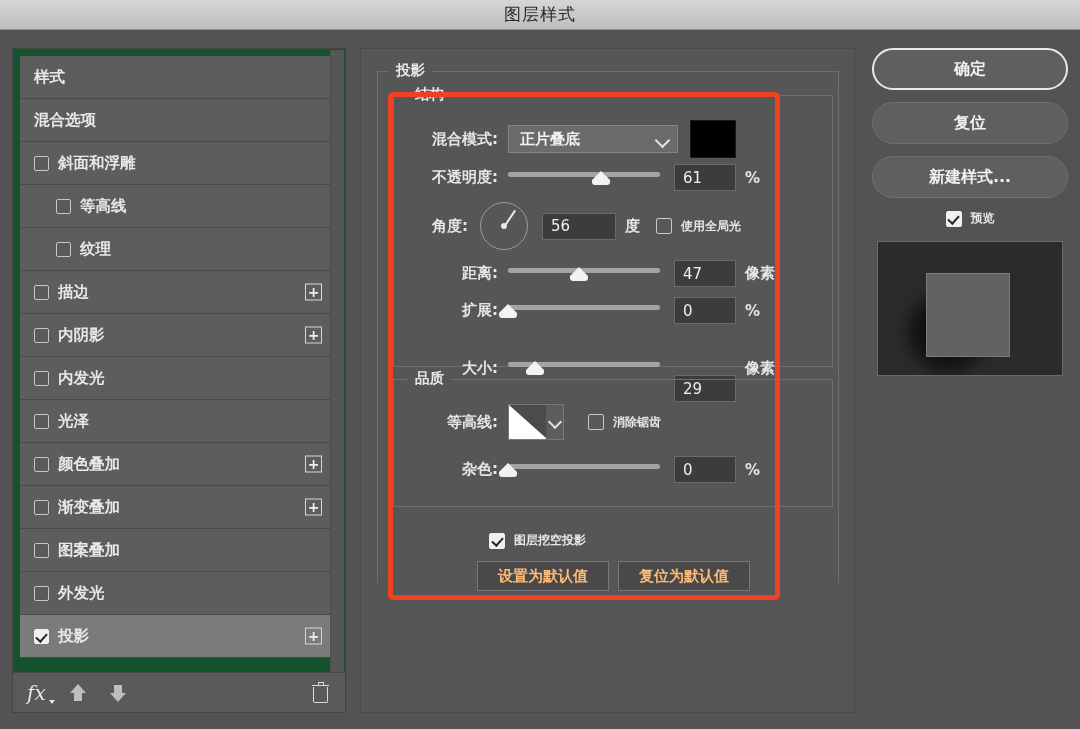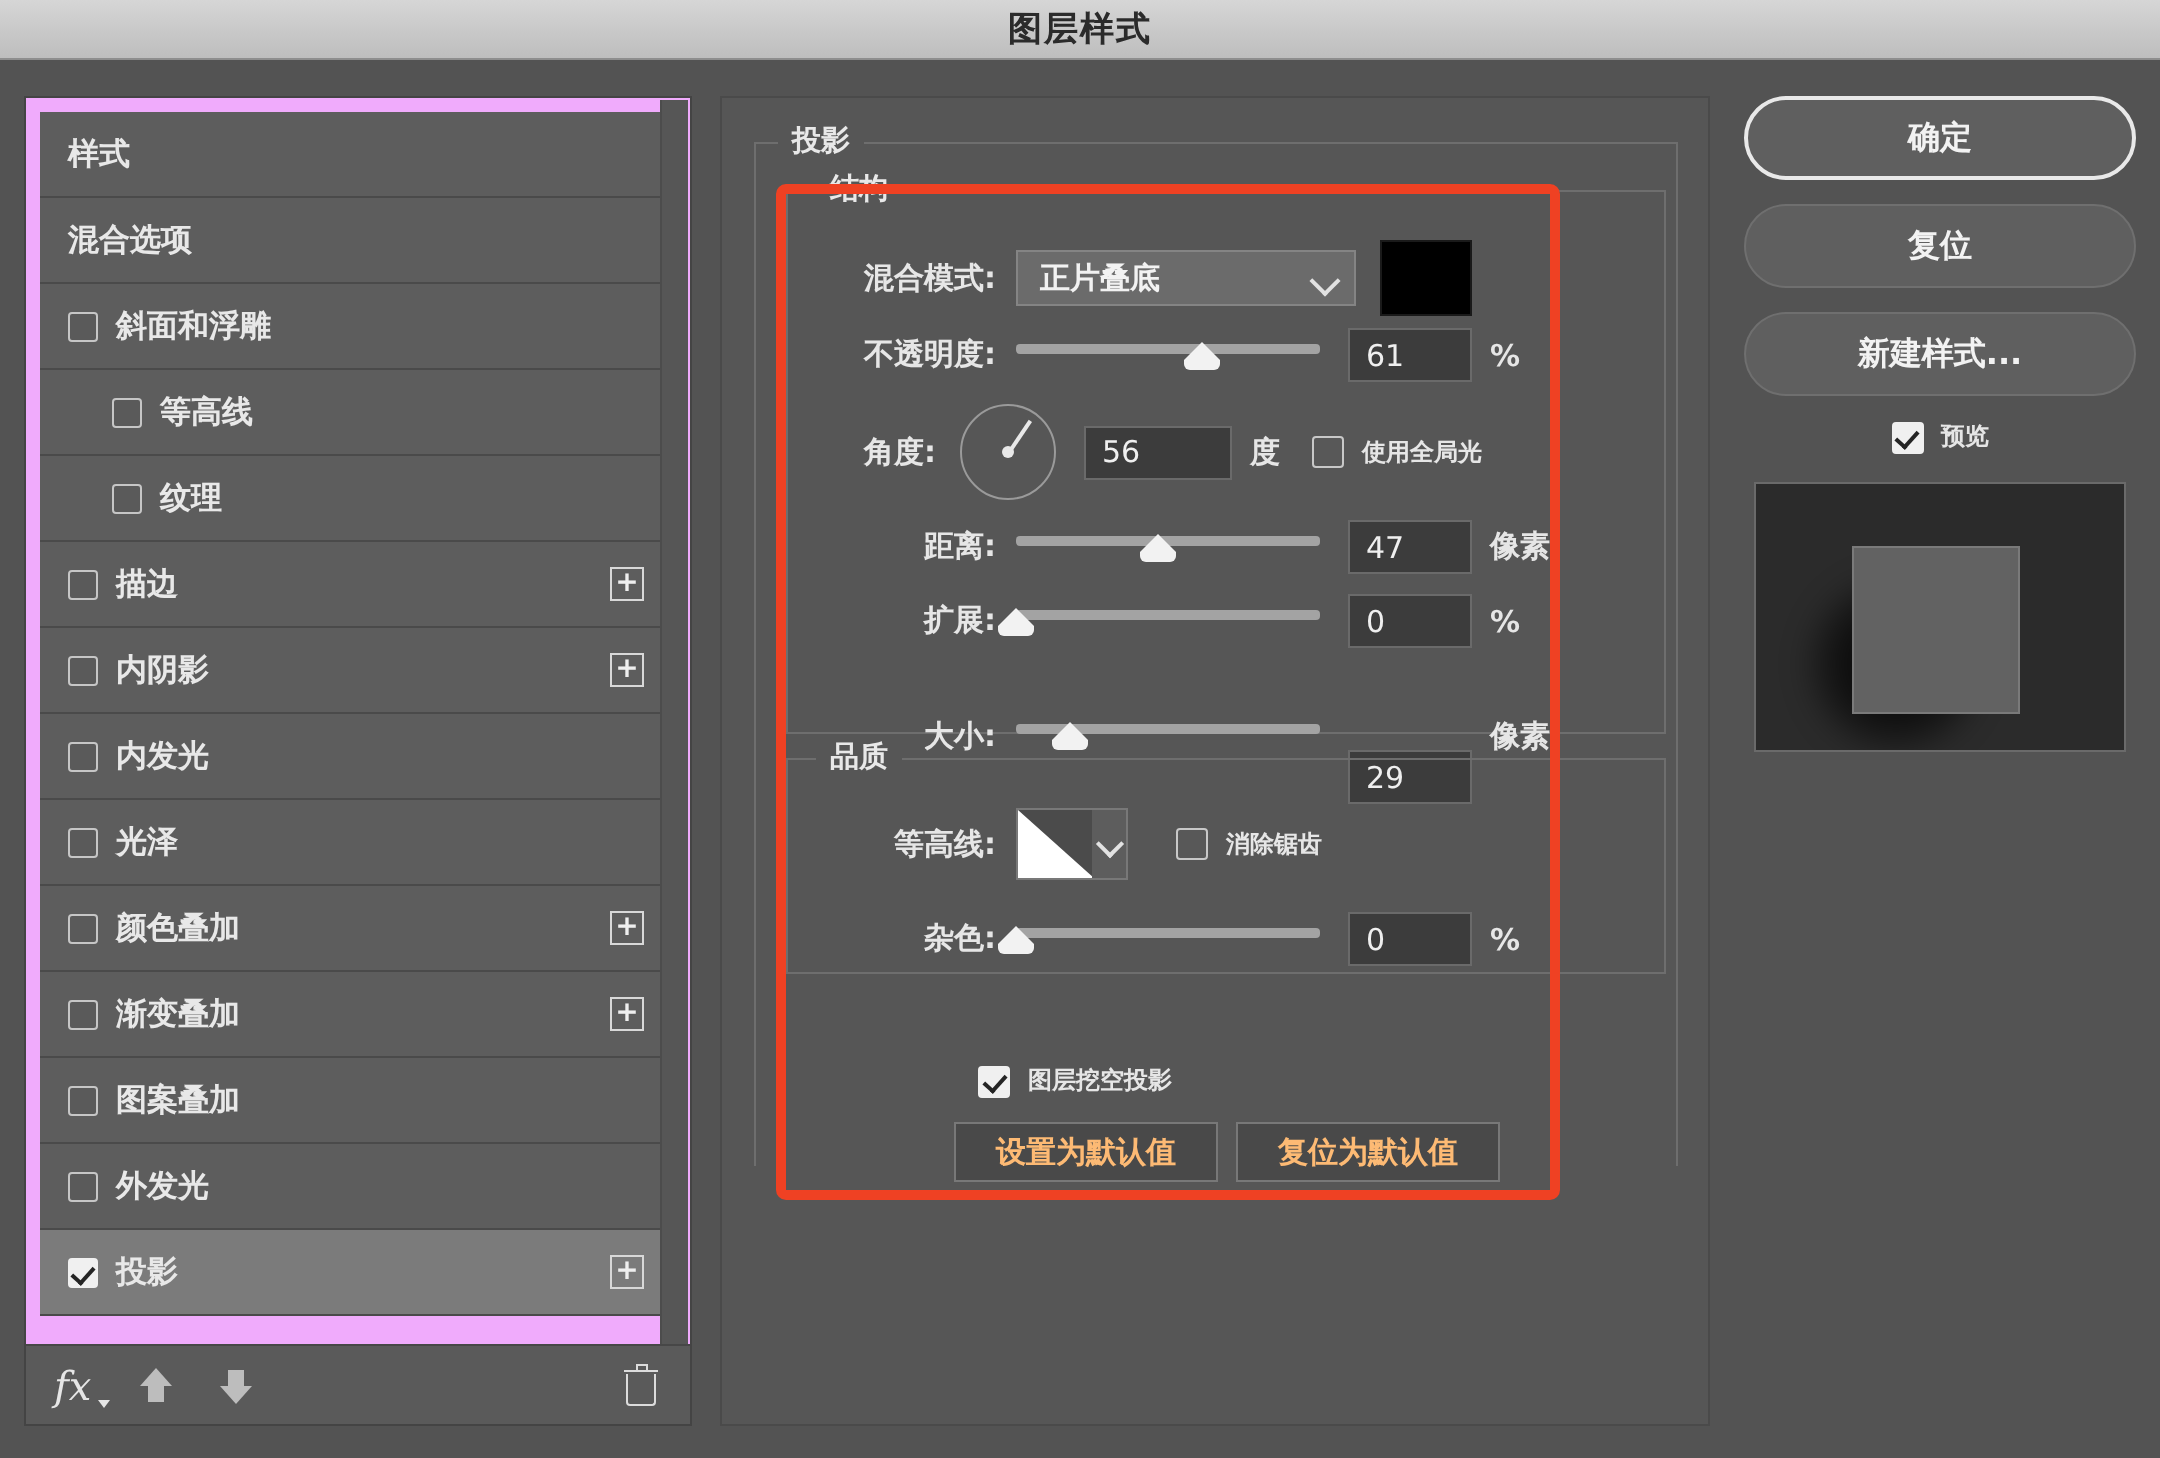--- a/index.html
+++ b/index.html
@@ -17,36 +17,36 @@
   
   #titlebar {
     position: absolute; left: 0; top: 0;
     width: 1080px; height: 30px;
     background: linear-gradient(to bottom, #d6d6d6 0%, #c8c8c8 55%, #bebebe 100%);
     border-bottom: 1px solid #8e8e8e;
     box-sizing: border-box;
     display: flex; align-items: center; justify-content: center;
   }
   #titlebar .t {
-    font-size: 17px; color: #2b2b2b; font-weight: 700;
+    font-size: 17px; color: #2b2b2b; font-weight: 400;
     letter-spacing: 1px;
   }
 
   
   #dialog {
     position: absolute; left: 0; top: 31px;
     width: 1080px; height: 698px;
     background: #535353;
   }
 
   
   #sidebar {
     position: absolute; left: 12px; top: 17px;
     width: 334px; height: 665px;
-    background: #f0abfc;
+    background: #14532d;
     border: 1px solid #444;
     box-sizing: border-box;
   }
   #styles-list {
     position: absolute; left: 0; top: 0;
     width: 332px; height: 625px;
     overflow: hidden;
   }
   .row {
     position: relative;
@@ -238,21 +238,21 @@
     width: 1px; height: 512px;
     background: #6e6e6e;
   }
 
   #grp-structure {
     left: 32px; top: 46px;
     width: 440px; height: 272px;
   }
   #grp-quality {
     left: 32px; top: 330px;
-    width: 440px; height: 108px;
+    width: 440px; height: 128px;
   }
 
   .fld {
     position: absolute;
     display: flex;
     align-items: center;
   }
   .flabel {
     color: #e6e6e6;
     font-size: 15px;

